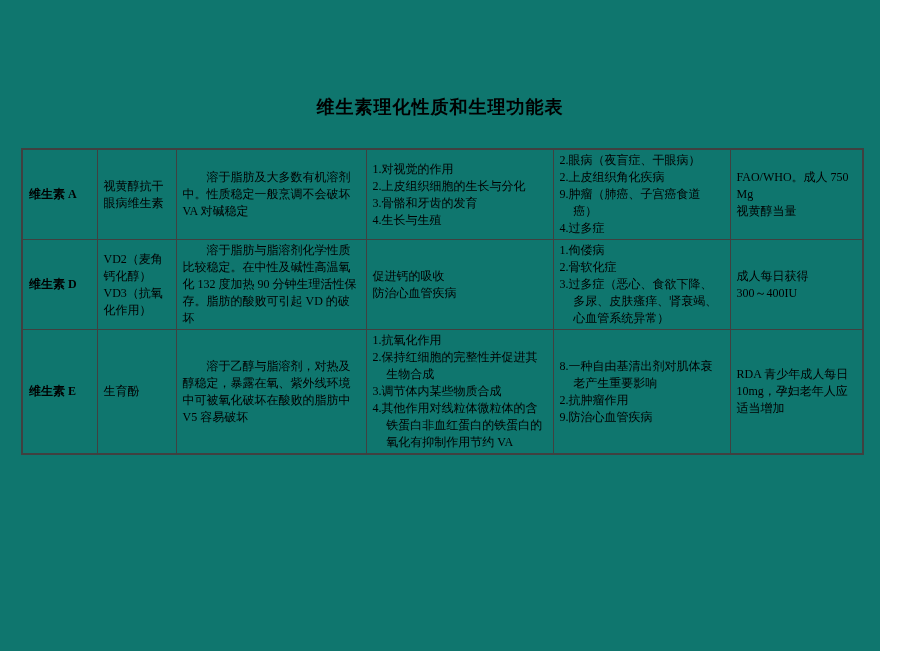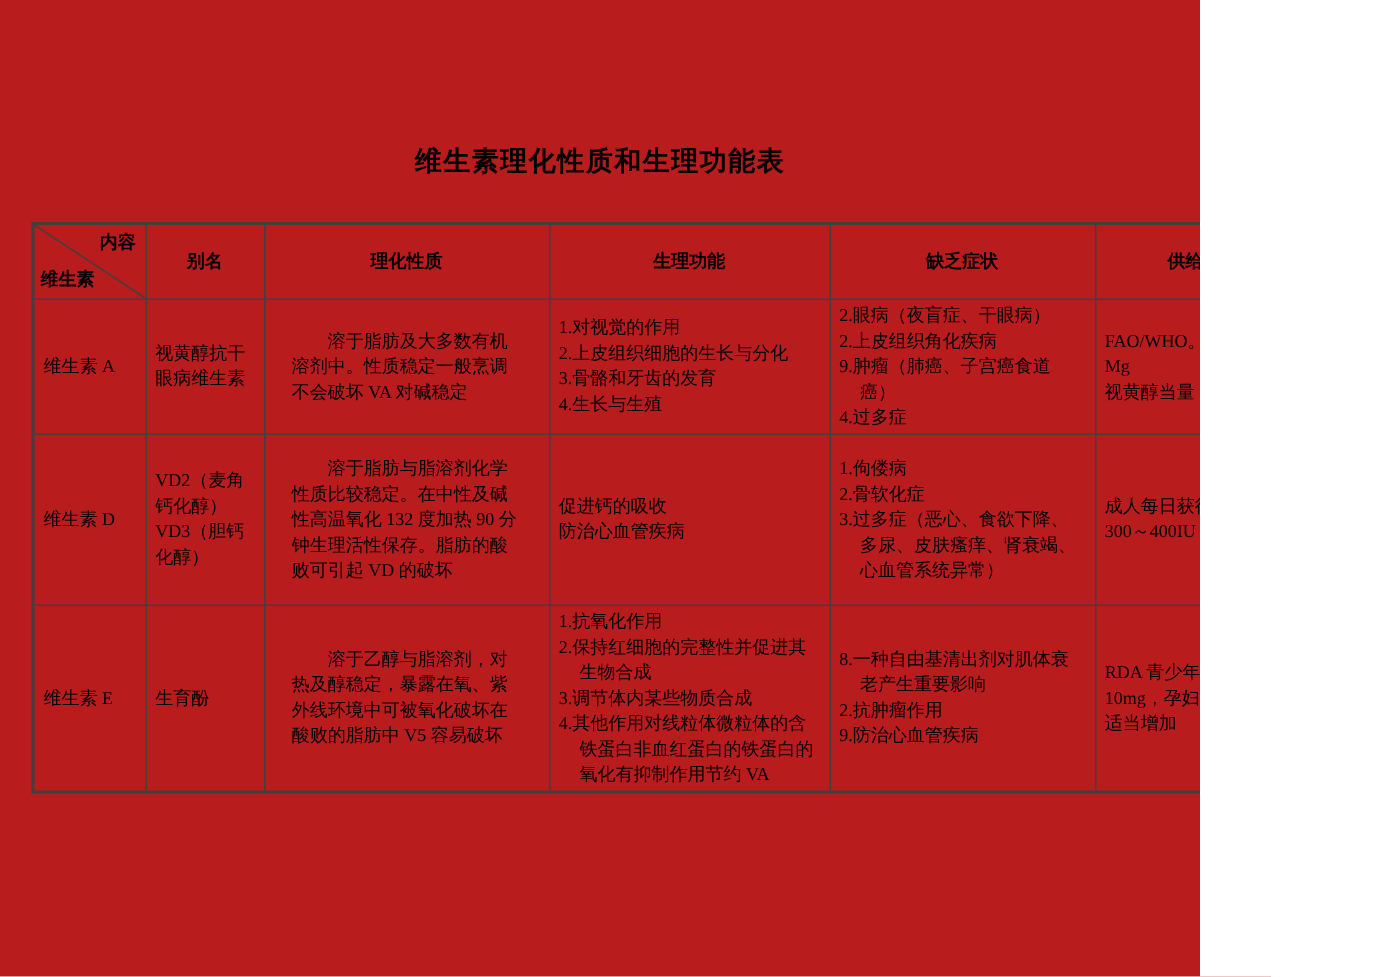--- a/index.html
+++ b/index.html
@@ -1,19 +1,19 @@
 <!DOCTYPE html>
 <html><head>
 <meta charset="utf-8">
 <style>
   html,body{margin:0;padding:0;background:#ffffff;}
   .page{
     position:relative;
-    width:800px;height:651px;
-    background:#b91c1c;
+    width:880px;height:651px;
+    background:#0f766e;
     font-family:"Liberation Serif","DejaVu Serif",serif;
     color:#000000;
     overflow:hidden;
   }
   .doc-title{
     position:absolute;
     top:95px;left:0;width:100%;
     margin:0;
     text-align:center;
     font-size:18px;
@@ -40,22 +40,22 @@
     box-sizing:border-box;
   }
   tr.header-row td{height:50px;text-align:center;font-weight:700;}
   tr.row-a td{height:85px;}
   tr.row-d td{height:84px;}
   tr.row-e td{height:119px;}
   td.corner-cell{position:relative;padding:0;text-align:left;}
   .corner-cell svg{position:absolute;top:0;left:0;width:100%;height:100%;}
   .corner-top{position:absolute;top:3px;right:6px;font-size:12px;font-weight:700;}
   .corner-bottom{position:absolute;bottom:4px;left:4px;font-size:12px;font-weight:700;}
-  .name-cell{font-weight:400;}
-  .props{margin:12px;text-indent:2em;}
+  .name-cell{font-weight:700;}
+  .props{margin:0;text-indent:2em;}
   .li{padding-left:1.15em;text-indent:-1.15em;}
   .line{margin:0;}
 </style>
 </head>
 <body>
 
 <div class="page">
 
   <h1 class="doc-title">维生素理化性质和生理功能表</h1>
 
@@ -63,34 +63,20 @@
     <colgroup>
       <col style="width:75px">
         <col style="width:79px">
         <col style="width:190px">
       <col style="width:187px">
         <col style="width:177px">
         <col style="width:133px">
     </colgroup>
 
     <tbody>
-        <tr class="header-row">
-      <td class="corner-cell">
-        <svg viewBox="0 0 100 100" preserveAspectRatio="none">
-          <line x1="0" y1="0" x2="100" y2="100" stroke="#404040" stroke-width="1" vector-effect="non-scaling-stroke"></line>
-        </svg>
-        <span class="corner-top">内容</span>
-        <span class="corner-bottom">维生素</span>
-      </td>
-      <td>别名</td>
-      <td>理化性质</td>
-      <td>生理功能</td>
-      <td>缺乏症状</td>
-      <td>供给量</td>
-    </tr>
 
     <tr class="row-a">
       <td class="name-cell">
         <span>维生素 A</span>
       </td>
       <td>
         <div class="line">视黄醇抗干眼病维生素</div>
       </td>
       <td>
         <p class="props">溶于脂肪及大多数有机溶剂中。性质稳定一般烹调不会破坏 VA 对碱稳定</p>
@@ -112,21 +98,21 @@
         <div class="line">视黄醇当量</div>
       </td>
     </tr>
 
     <tr class="row-d">
       <td class="name-cell">
         <span>维生素 D</span>
       </td>
       <td>
         <div class="line">VD2（麦角钙化醇）</div>
-        <div class="line">VD3（胆钙化醇）</div>
+        <div class="line">VD3（抗氧化作用）</div>
       </td>
       <td>
         <p class="props">溶于脂肪与脂溶剂化学性质比较稳定。在中性及碱性高温氧化 132 度加热 90 分钟生理活性保存。脂肪的酸败可引起 VD 的破坏</p>
       </td>
       <td>
         <div class="line">促进钙的吸收</div>
         <div class="line">防治心血管疾病</div>
       </td>
       <td>
         <div class="li">1.佝偻病</div>

